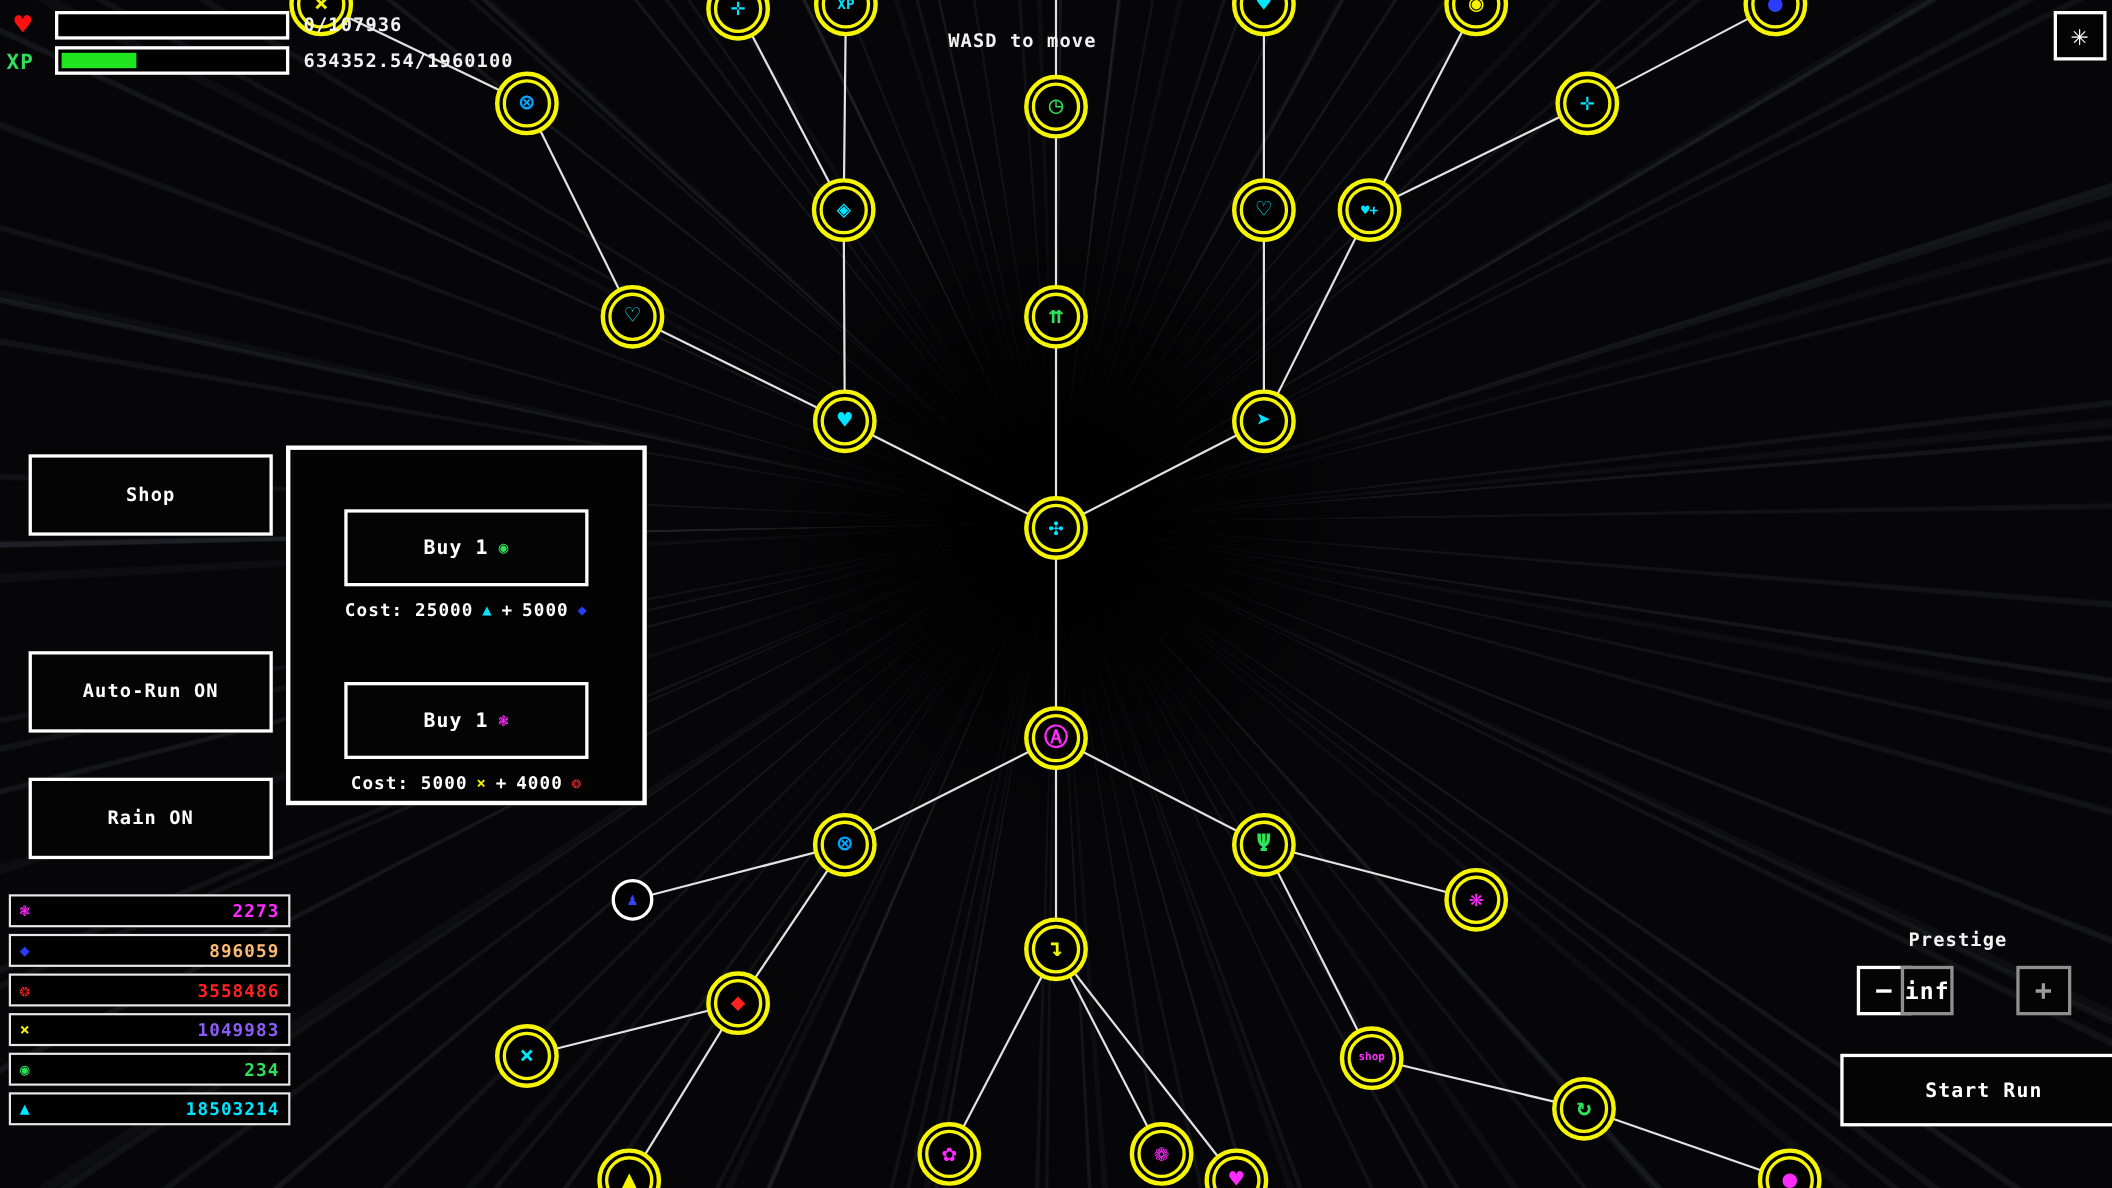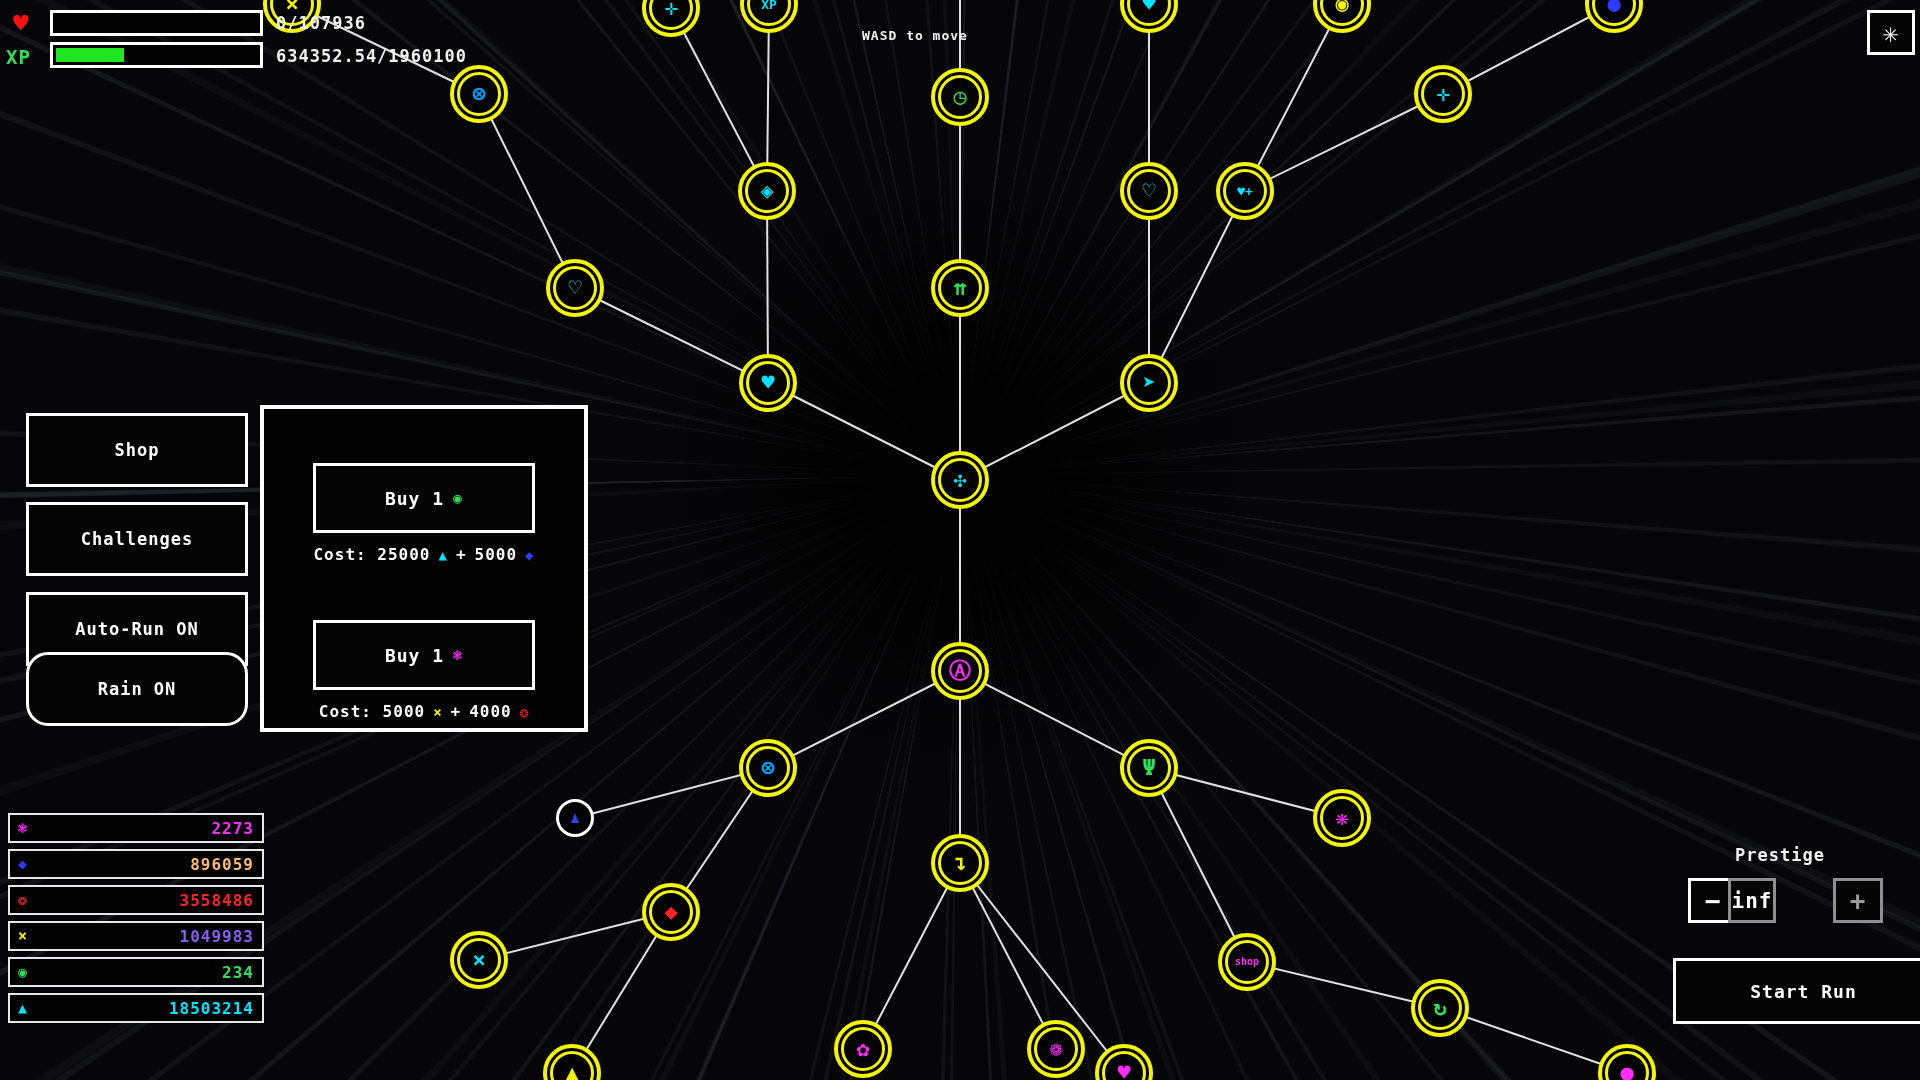--- a/index.html
+++ b/index.html
@@ -183,31 +183,30 @@
 <div class="bar" style="left:50px;top:10px;width:213px;height:26px;z-index:5;">
   <div class="bar-fill" style="width:0;"></div>
 </div>
 <div class="hud pix-text" style="left:276px;top:13px;font-size:17px;">0/107936</div>
 <div class="hud pix-text" style="left:6px;top:46px;font-size:19px;color:#2ee05a;">XP</div>
 <div class="bar" style="left:50px;top:42px;width:213px;height:26px;z-index:5;">
   <div class="bar-fill" style="width: 33%;"></div>
 </div>
 <div class="hud pix-text" style="left:276px;top:46px;font-size:17px;">634352.54/1960100</div>
 
-<div class="hud pix-text" style="left:862px;top:28px;font-size:13px;">WASD to move</div>
+<div class="hud pix-text" style="left:862px;top:28px;font-size:17px;">WASD to move</div>
 
 <div class="pix-btn" style="left:1867px;top:10px;width:48px;height:45px;z-index:5;font-size:26px;">
   <span>✳</span>
 </div>
 
 <div style="position:absolute;inset:0;z-index:5;pointer-events:none;">
     <div class="menu-btn" style="top: 412.5px; pointer-events: auto;">Shop</div>
-    <div class="menu-btn" style="top: 502px; pointer-events: auto;">Challenges</div>
     <div class="menu-btn" style="top: 591.5px; pointer-events: auto;">Auto-Run ON</div>
-    <div class="menu-btn" style="top: 652px; pointer-events: auto; border-radius: 22px;">Rain ON</div>
+    <div class="menu-btn" style="top: 707px; pointer-events: auto;">Rain ON</div>
   </div>
 
 <div class="panel" style="left:260px;top:405px;width:328px;height:327px;display:flex;flex-direction:column;align-items:center;padding-top:24px;">
   <div style="display:flex;flex-direction:column;align-items:center;">
       <div class="offer">
         <div class="pix-btn offer-buy">
           <span>Buy 1</span>
           <span style="color: rgb(46, 224, 90); font-size: 15px;">◉</span>
         </div>
         <div class="cost-line">

